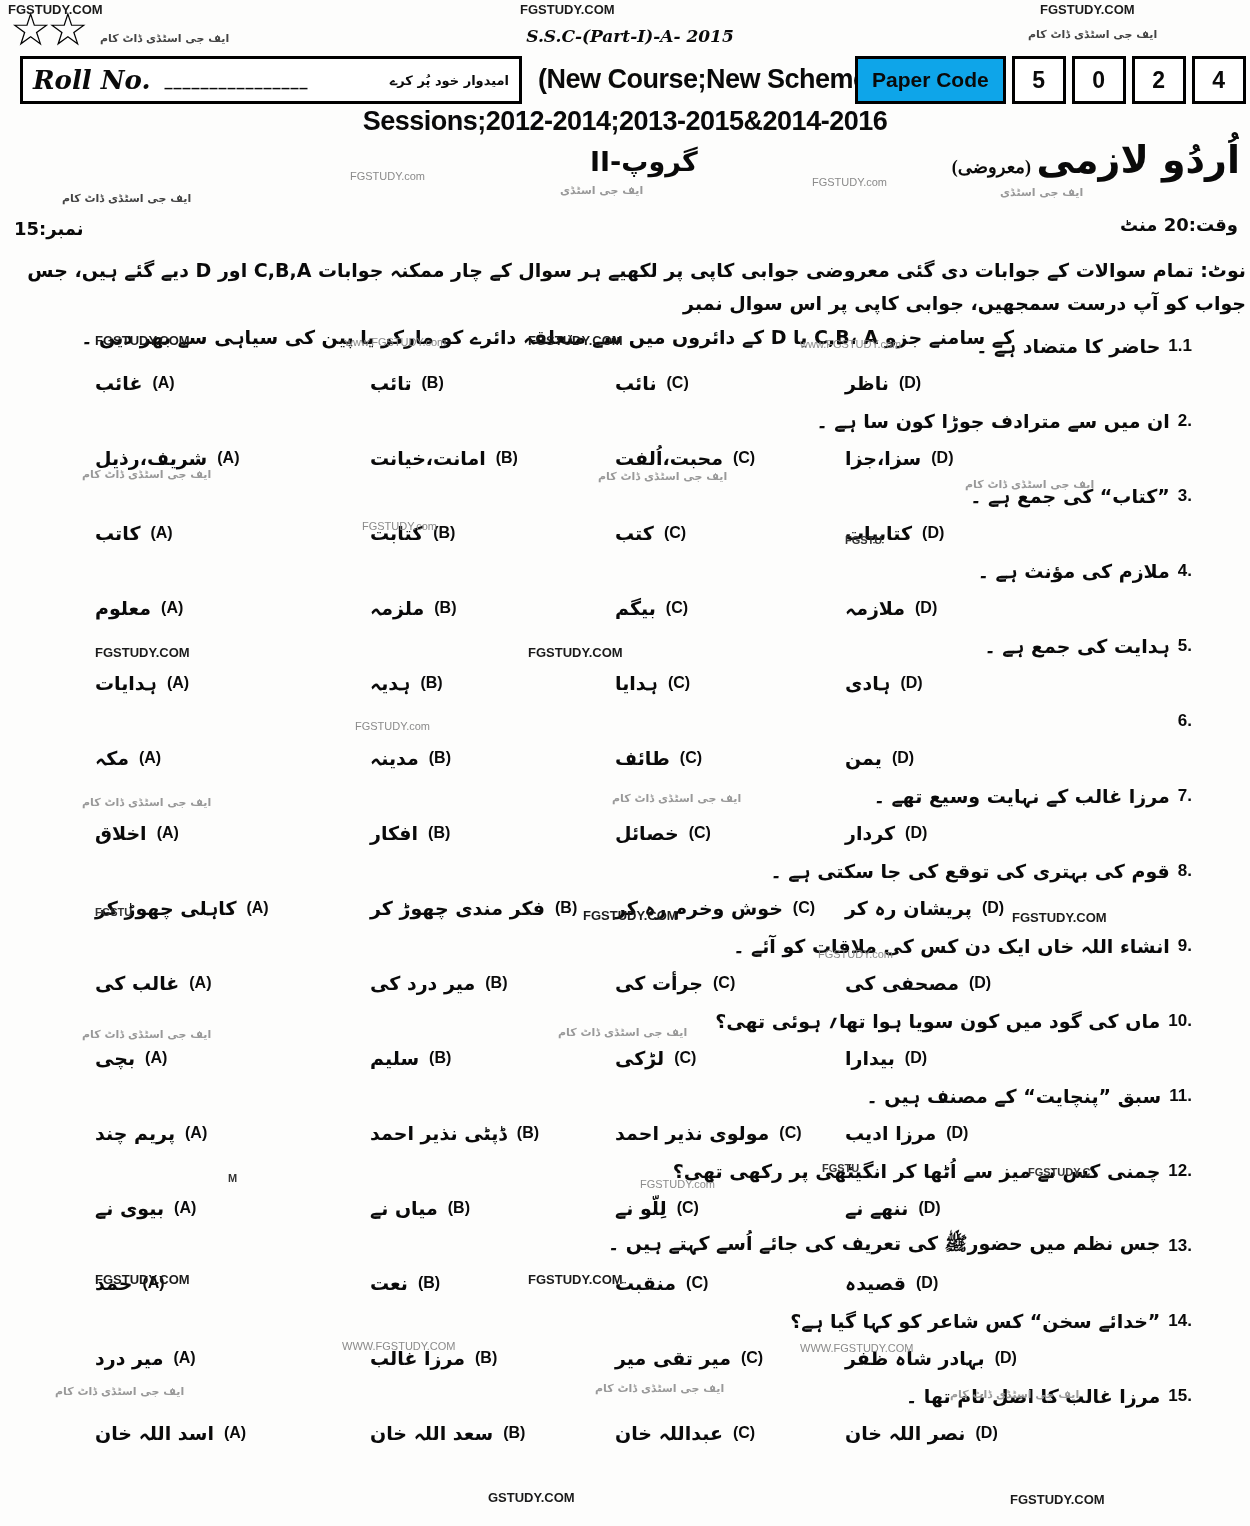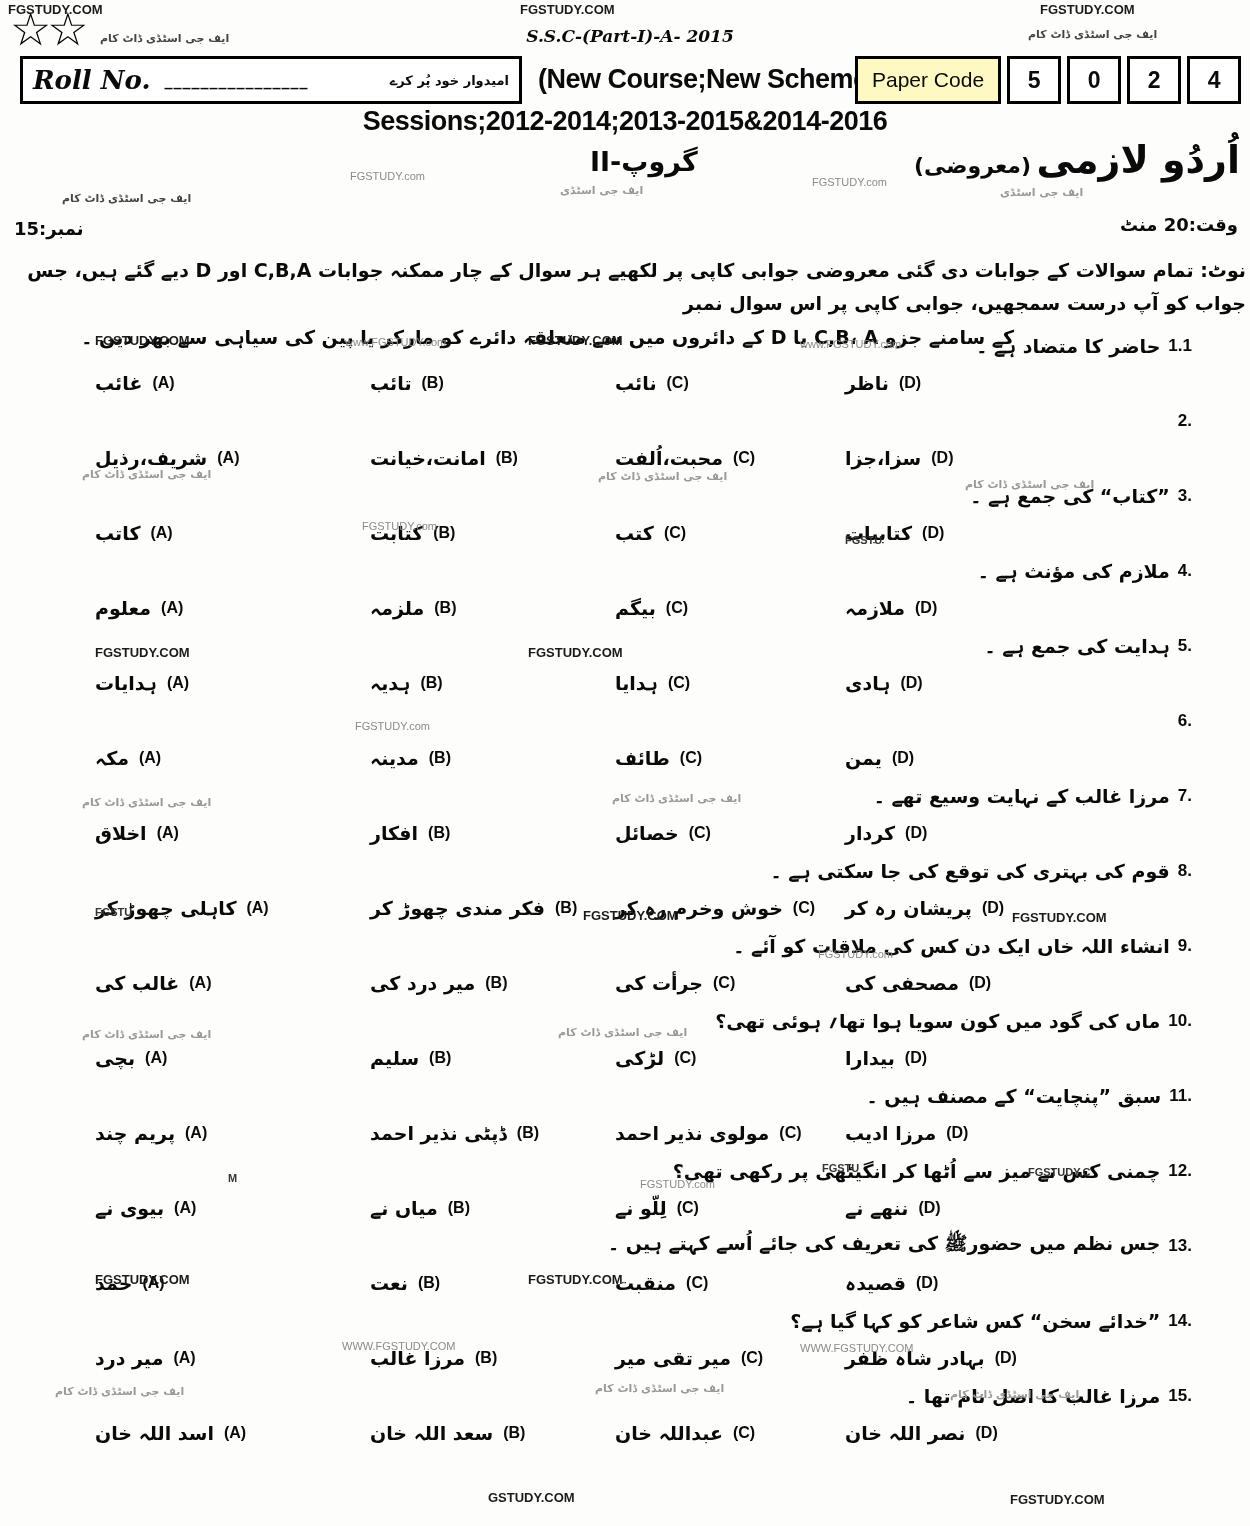--- a/index.html
+++ b/index.html
@@ -10,30 +10,30 @@
   .ssc-line{position:absolute;left:450px;top:26px;width:360px;text-align:center;
             font-family:"DejaVu Serif",serif;font-style:italic;font-weight:bold;font-size:17px;}
   .rollbox{position:absolute;left:20px;top:56px;width:502px;height:48px;border:3px solid #000;
            display:flex;align-items:center;padding:0 10px;box-sizing:border-box;background:#fff;}
   .roll-label{font-family:"DejaVu Serif",serif;font-style:italic;font-weight:bold;font-size:26px;}
   .roll-dashes{font-weight:bold;font-size:16px;letter-spacing:1px;margin-left:14px;}
   .roll-urdu{margin-left:auto;direction:rtl;font-size:13px;font-weight:bold;white-space:nowrap;}
   .course{position:absolute;left:538px;top:64px;font-family:"Liberation Sans",sans-serif;
           font-weight:bold;font-size:27px;letter-spacing:-0.5px;}
   .pc-table{position:absolute;left:855px;top:56px;display:flex;gap:6px;}
-  .pc-label{border:3px solid #000;font-family:"Liberation Sans",sans-serif;font-weight:normal;
-            font-size:21px;padding:0 14px;line-height:42px;background:#fef9c3;}
+  .pc-label{border:3px solid #000;font-family:"Liberation Sans",sans-serif;font-weight:bold;
+            font-size:21px;padding:0 14px;line-height:42px;background:#0ea5e9;}
   .pc-digit{border:3px solid #000;width:48px;text-align:center;font-family:"Liberation Sans",sans-serif;
             font-weight:bold;font-size:23px;line-height:42px;background:#fff;}
   .sessions{position:absolute;left:60px;top:106px;width:1130px;text-align:center;
             font-family:"Liberation Sans",sans-serif;font-weight:bold;font-size:27px;letter-spacing:-0.5px;}
   
   .title{position:absolute;right:10px;top:138px;direction:rtl;white-space:nowrap;font-weight:bold;}
   .title .t-big{font-size:38px;}
-  .title .t-small{font-size:22px;}
+  .title .t-small{font-size:18px;font-family:Liberation Serif, serif;}
   .group{position:absolute;left:590px;top:146px;direction:rtl;font-weight:bold;font-size:27px;}
   .time{position:absolute;right:12px;top:214px;direction:rtl;font-weight:bold;font-size:18px;}
   .marks{position:absolute;left:14px;top:218px;direction:rtl;font-weight:bold;font-size:18px;}
   .note{position:absolute;left:2px;top:254px;width:1244px;direction:rtl;text-align:right;
         font-weight:bold;font-size:19px;line-height:1.75;}
   .note .l2{margin-left:0;margin-right:232px;}
   
   .questions{position:absolute;left:0;top:330px;width:1250px;}
   .q-line{height:31px;display:flex;flex-direction:row-reverse;justify-content:flex-start;
           align-items:center;padding-right:58px;gap:8px;}
@@ -118,20 +118,21 @@
           <span class="opt opt-d">
             <span class="opt-word">ناظر</span>
             <span class="opt-label">(D)</span>
           </span>
         </div>
       </div>
 
       <div class="q-block">
         <div class="q-line">
           <span class="q-num">2.</span>
+          <span class="q-text">ان میں سے مترادف جوڑا کون سا ہے ۔</span>
         </div>
         <div class="q-opts">
           <span class="opt opt-a">
             <span class="opt-word">شریف،رذیل</span>
             <span class="opt-label">(A)</span>
           </span>
           <span class="opt opt-b">
             <span class="opt-word">امانت،خیانت</span>
             <span class="opt-label">(B)</span>
           </span>

